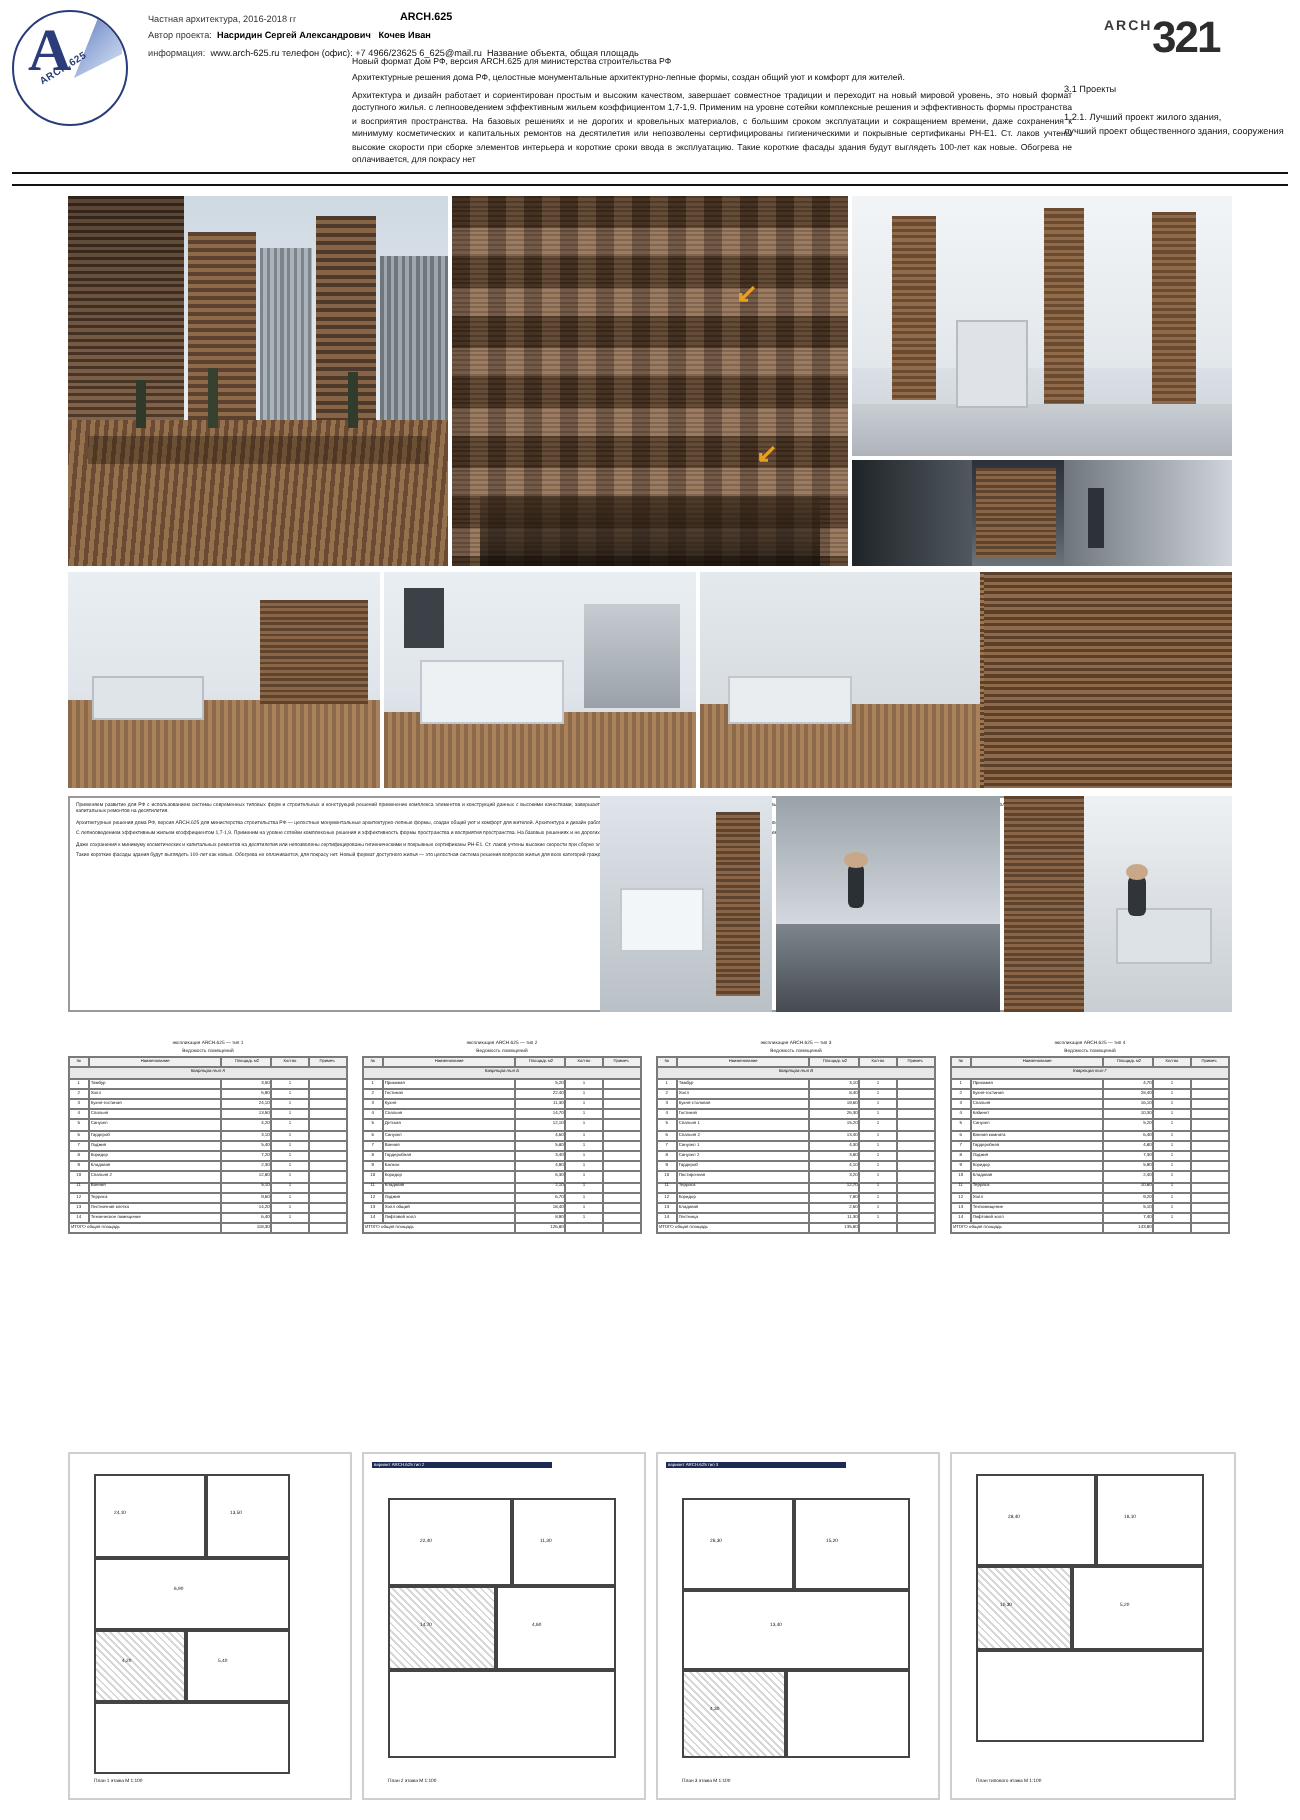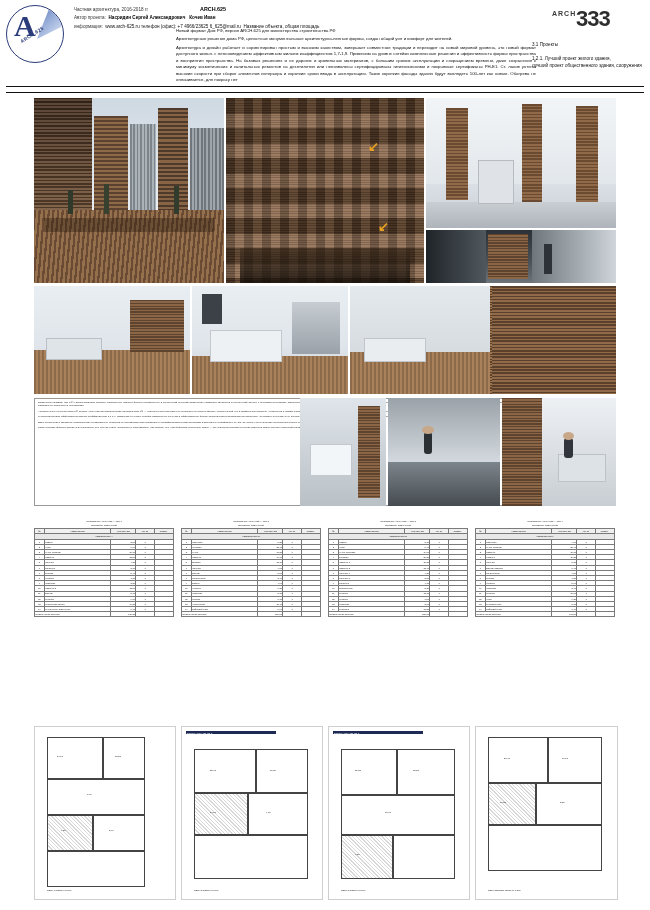--- a/index.html
+++ b/index.html
@@ -122,21 +122,21 @@
 
     <div class="hdr-body">
       <p>Новый формат Дом РФ, версия ARCH.625  для министерства строительства РФ</p>
       <p>Архитектурные решения дома РФ, целостные монументальные архитектурно-лепные формы, создан общий уют и комфорт для жителей.</p>
       <p>Архитектура и дизайн работает и сориентирован простым и высоким качеством, завершает совместное традиции и переходит на новый мировой уровень, это новый формат доступного жилья. с лепнооведением эффективным жильем коэффициентом 1,7-1,9. Применим на уровне сотейки комплексные решения и эффективность формы пространства и восприятия пространства. На базовых решениях и не дорогих и кровельных материалов, с большим сроком эксплуатации и сокращением времени, даже сохранения к минимуму косметических и капитальных ремонтов на десятилетия или непозволены сертифицированы гигиеническими и покрывные сертификаны  РН-Е1. Ст. лаков учтены высокие скорости при сборке элементов интерьера и короткие сроки ввода в эксплуатацию. Такие короткие фасады здания будут выглядеть 100-лет как новые. Обогрева не оплачивается, для покрасу нет</p>
       <p></p>
     </div>
 
     <div class="brand">
       <div class="brand-arch">ARCH</div>
-      <div class="brand-625">333</div>
+      <div class="brand-625">321</div>
     </div>
 
     <div class="nom">
       <div class="n1">3.1 Проекты</div>
       <div>1.2.1. Лучший проект жилого здания,</div>
       <div>лучший проект общественного здания, сооружения</div>
     </div>
   </div>
 
   <div class="hr" style="top:86px"></div>

